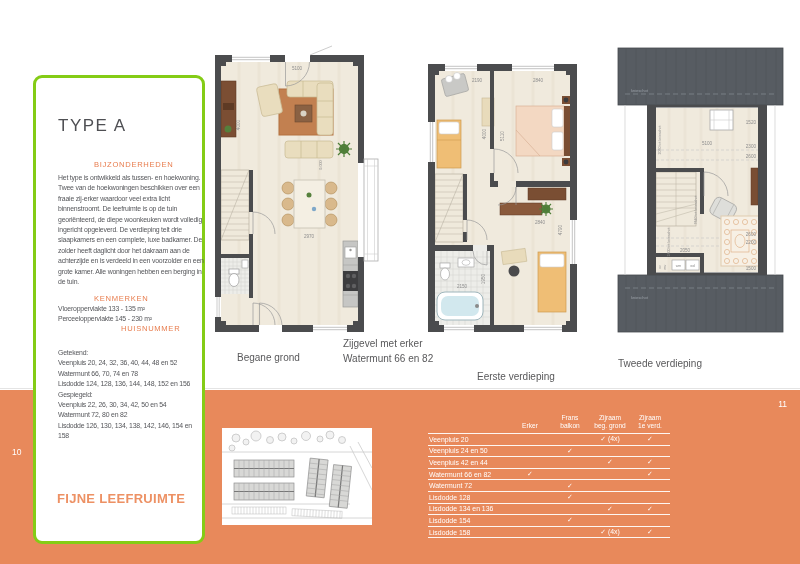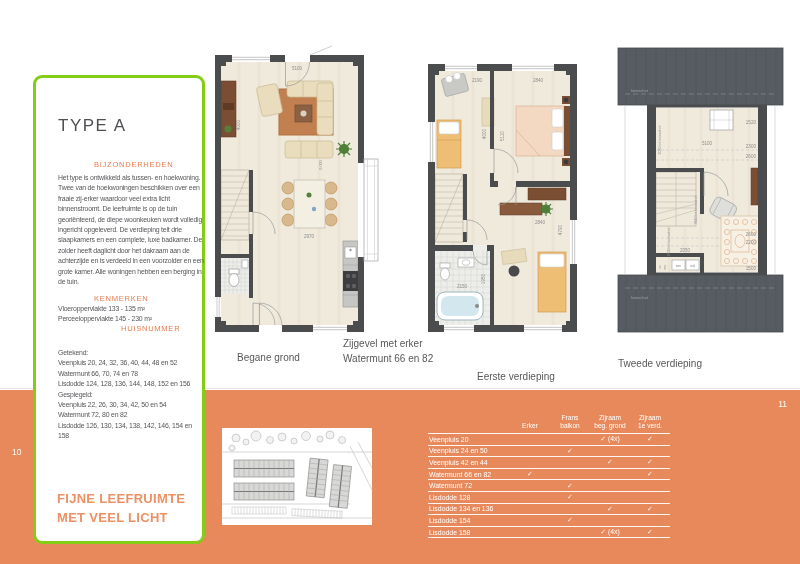--- a/index.html
+++ b/index.html
@@ -72,21 +72,20 @@
       <div class="list-line">Veenpluis 20, 24, 32, 36, 40, 44, 48 en 52</div>
       <div class="list-line">Watermunt 66, 70, 74 en 78</div>
       <div class="list-line">Lisdodde 124, 128, 136, 144, 148, 152 en 156</div>
       <div class="list-line">Gespiegeld:</div>
       <div class="list-line">Veenpluis 22, 26, 30, 34, 42, 50 en 54</div>
       <div class="list-line">Watermunt 72, 80 en 82</div>
       <div class="list-line">Lisdodde 126, 130, 134, 138, 142, 146, 154 en 158</div>
     </div>
     <div class="tagline">
       <div>FIJNE LEEFRUIMTE</div>
-      <div>MET VEEL LICHT</div>
     </div>
   </div>
 
 
   <svg class="plan" style="left:215px;top:45px;" width="164" height="292" viewBox="0 0 164 292">
     <rect x="6" y="17" width="137" height="263" fill="#F0EADD"></rect>
     <path d="M24 17 V280 M44 17 V280 M64 17 V280 M84 17 V280 M104 17 V280 M124 17 V280" stroke="#E7E0D0" stroke-width="3" opacity=".55"></path>
     <g>
       <rect x="64" y="44" width="54" height="46" fill="#C28050" stroke="#B4713F"></rect>
     </g>

